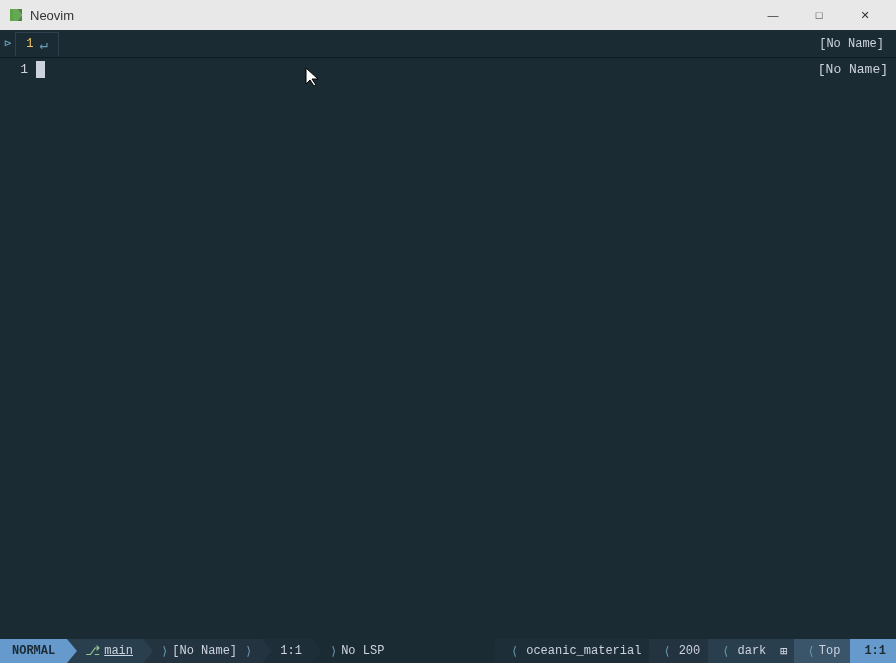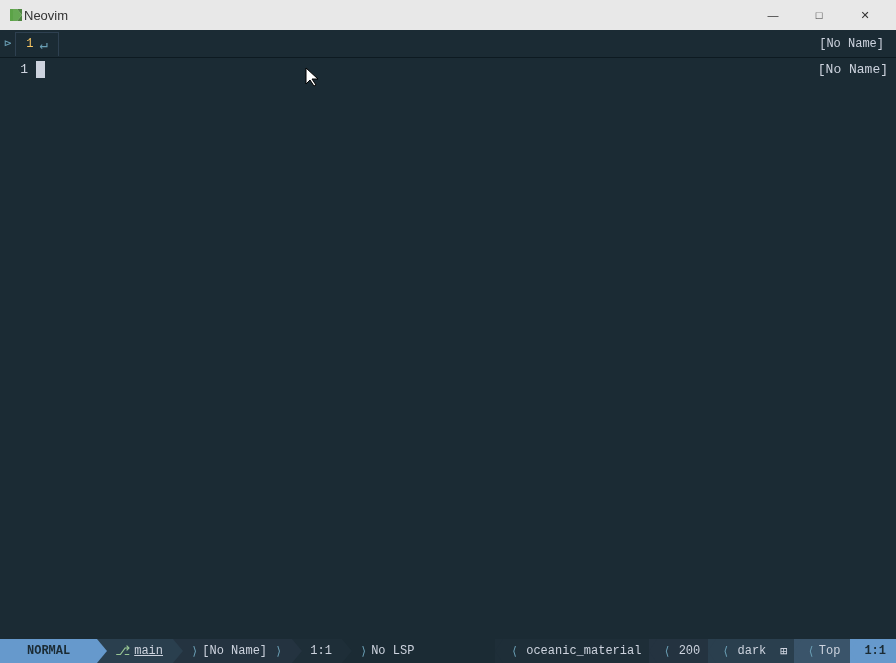--- a/index.html
+++ b/index.html
@@ -21,20 +21,21 @@
       justify-content: space-between;
       background: #e8e8e8;
       height: 30px;
       padding: 0 8px;
       flex-shrink: 0;
     }
 
     .titlebar-left {
       display: flex;
       align-items: center;
+      gap: 6px;
     }
 
     .titlebar-icon {
       width: 16px;
       height: 16px;
     }
 
     .titlebar-title {
       font-size: 13px;
       color: #333;
@@ -178,21 +179,21 @@
       height: 24px;
       flex-shrink: 0;
       gap: 0;
       font-size: 12px;
     }
 
     .status-mode {
       background: #6699cc;
       color: #1b2b34;
       font-weight: bold;
-      padding: 0 27px;
+      padding: 0 12px;
       height: 100%;
       display: flex;
       align-items: center;
       font-size: 12px;
       position: relative;
     }
 
     .status-mode::after {
       content: '';
       position: absolute;

